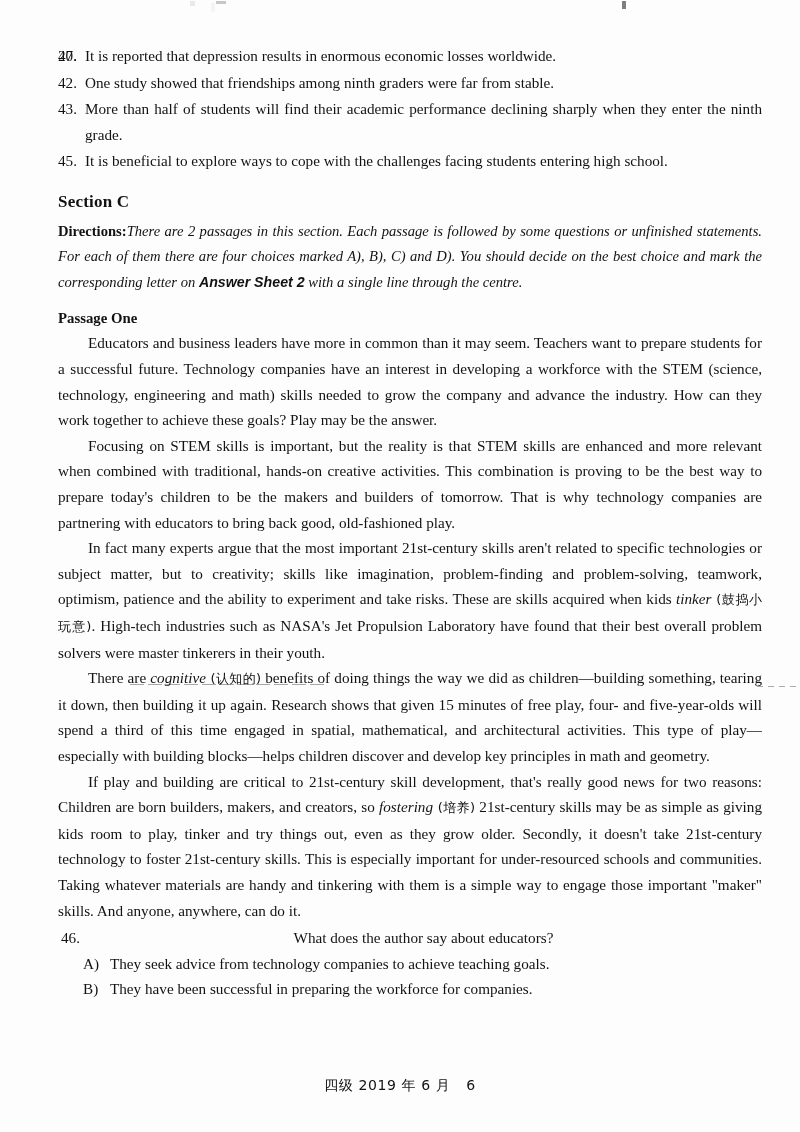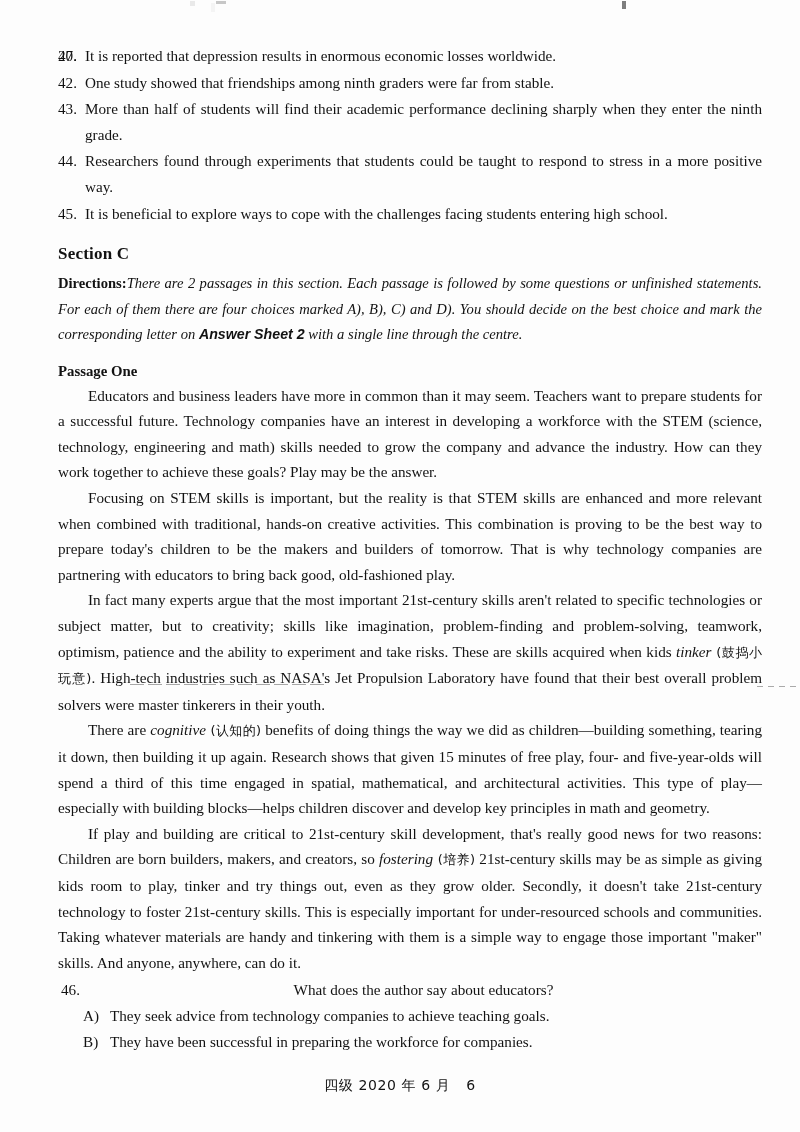--- a/index.html
+++ b/index.html
@@ -186,23 +186,20 @@
       <div class="stmt">
         <span class="num">27.</span><span>It is reported that depression results in enormous economic losses worldwide.</span>
       </div>
       <div class="stmt">
         <span class="num">42.</span><span>One study showed that friendships among ninth graders were far from stable.</span>
       </div>
       <div class="stmt">
         <span class="num">43.</span><span>More than half of students will find their academic performance declining sharply when they enter the ninth grade.</span>
       </div>
       <div class="stmt">
-        <span class="num">44.</span><span>Researchers found through experiments that students could be taught to respond to stress in a more positive way.</span>
-      </div>
-      <div class="stmt">
         <span class="num">45.</span><span>It is beneficial to explore ways to cope with the challenges facing students entering high school.</span>
       </div>
     </div>
 
     <h2 class="section-head">Section C</h2>
 
     <p class="directions"><span class="lead">Directions:</span><span>There are 2 passages in this section. Each passage is followed by some questions or unfinished statements. For each of them there are four choices marked A), B), C) and D). You should decide on the best choice and mark the corresponding letter on </span><span class="answer-sheet">Answer Sheet 2</span><span> with a single line through the centre.</span></p>
 
     <div class="passage-label">Passage One</div>
 
@@ -221,16 +218,16 @@
     <div class="choice">
       <span class="letter">A)</span><span>They seek advice from technology companies to achieve teaching goals.</span>
     </div>
     <div class="choice">
       <span class="letter">B)</span><span>They have been successful in preparing the workforce for companies.</span>
     </div>
 
   </div>
 
   <div class="footer">
-    <span>四级 2020 年 6 月</span><span class="pageno">6</span>
+    <span>四级 2019 年 6 月</span><span class="pageno">6</span>
   </div>
 
 </div>
 
 </body></html>

